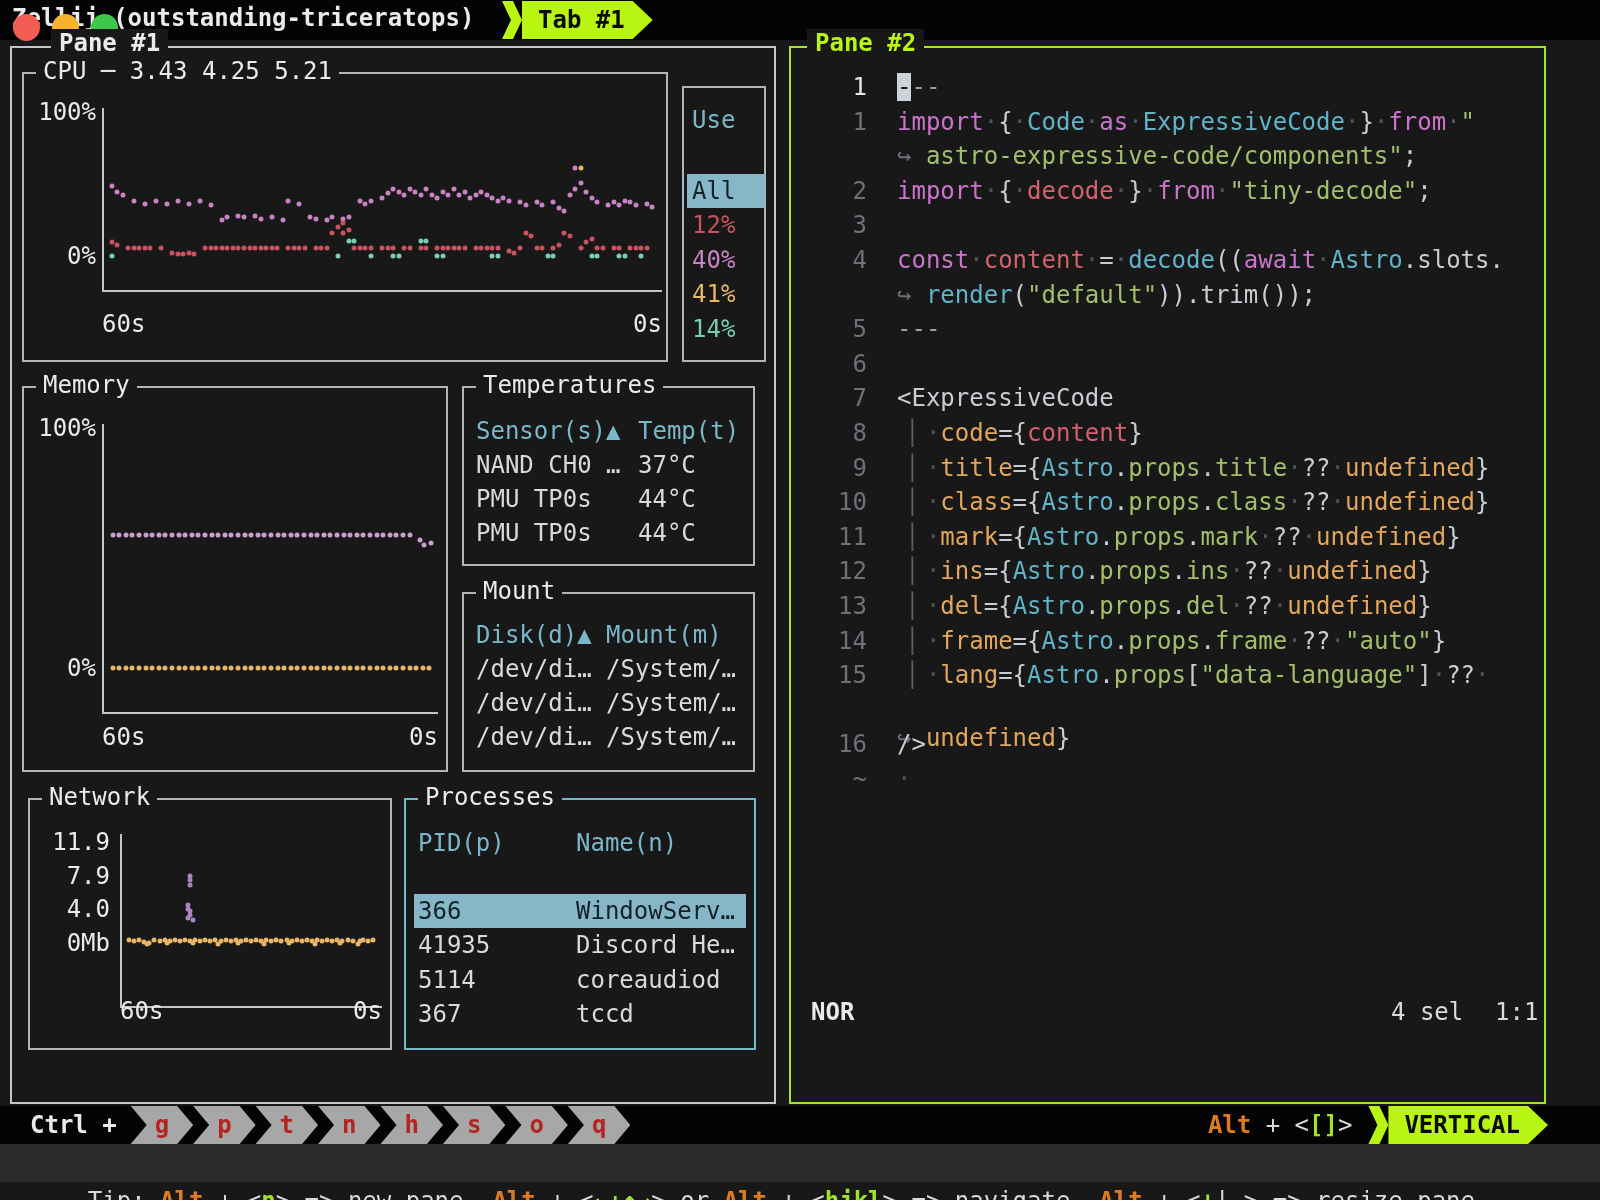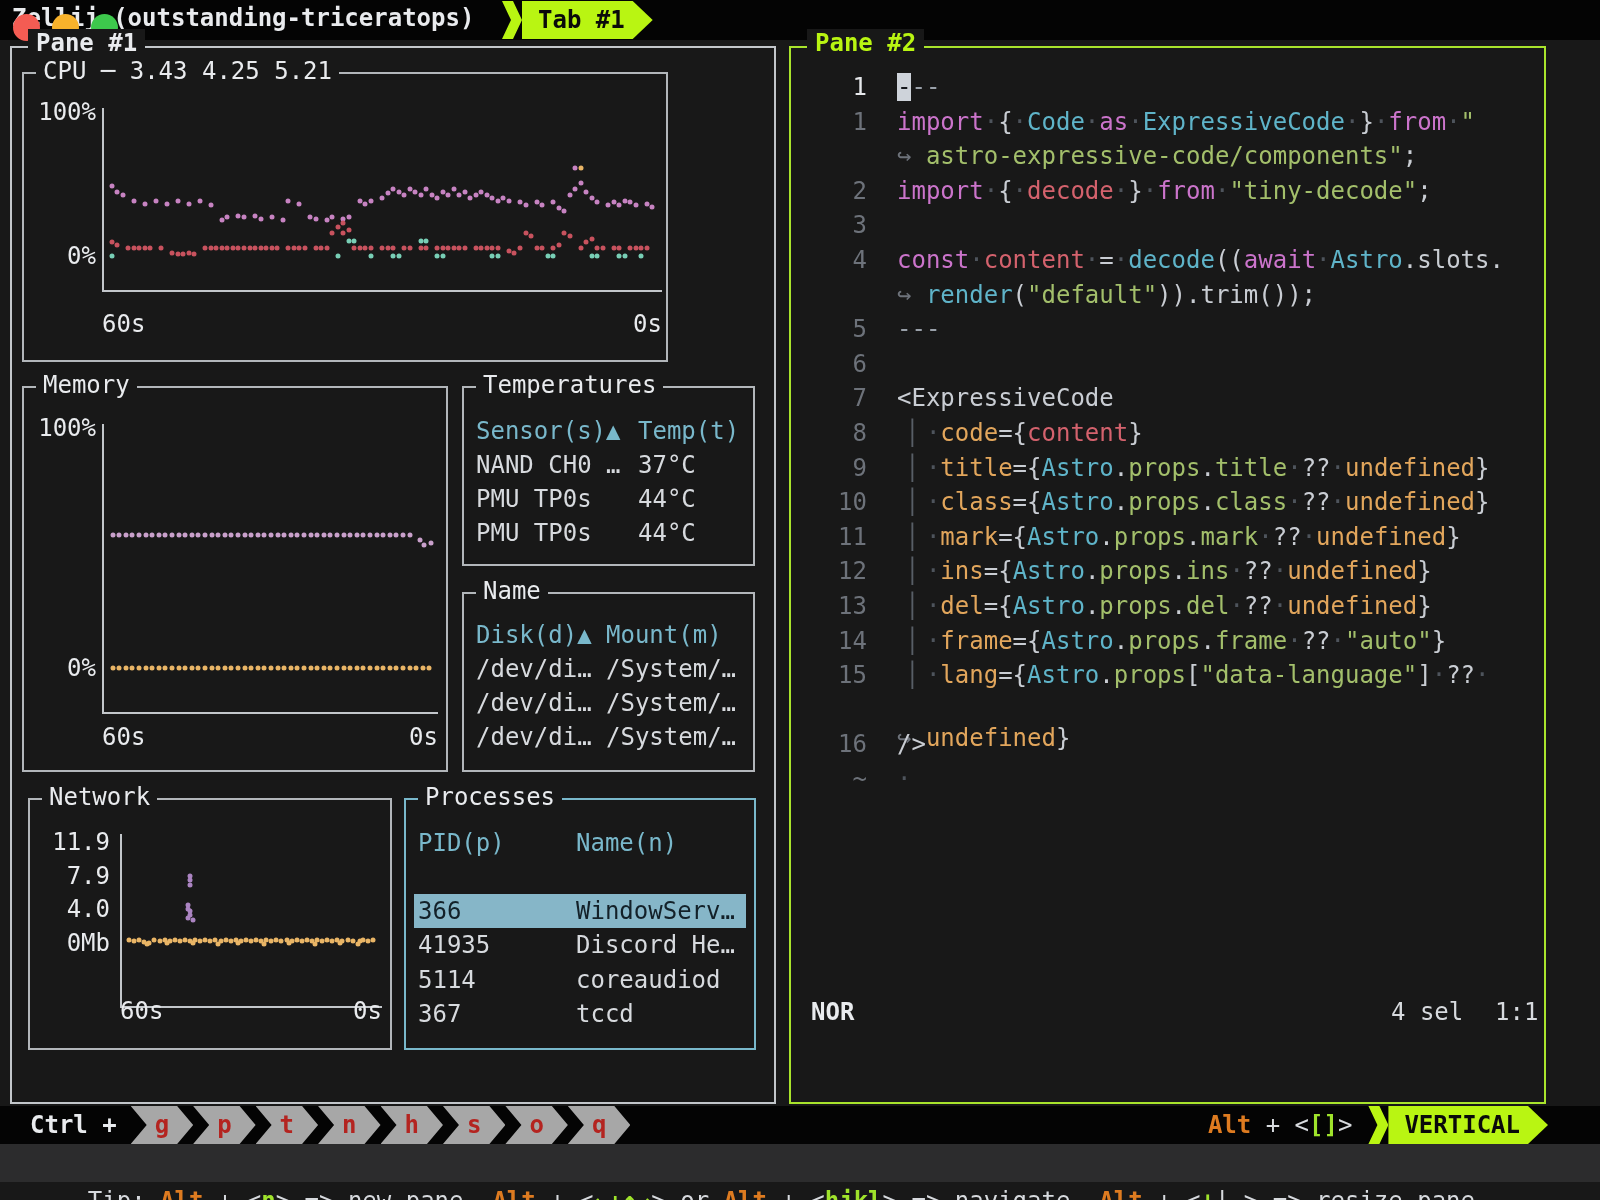--- a/index.html
+++ b/index.html
@@ -21,21 +21,21 @@
     clip-path:polygon(0 0,55% 0,100% 50%,55% 100%,0 100%,45% 50%); }
   .ribbon { background:var(--lime); color:#0a0a0a; font-weight:bold; line-height:38px;
     padding:0 28px 0 16px;
     clip-path:polygon(0 0,calc(100% - 20px) 0,100% 50%,calc(100% - 20px) 100%,0 100%); }
 
   
   .pane { position:absolute; border:2px solid; }
   .pane1 { left:10px; top:46px; width:766px; height:1058px; border-color:var(--borderGrey); }
   .pane2 { left:789px; top:46px; width:757px; height:1058px; border-color:var(--limeBorder); }
   .pane-title { position:absolute; top:-19px; left:16px; background:var(--bg); padding:0 8px; font-weight:bold; }
-  .pane1 > .pane-title { color:var(--white); }
+  .pane1 > .pane-title { color:var(--white);margin-left:23px; }
   .pane2 > .pane-title { color:var(--lime); }
 
   
   .wbox { position:absolute; border:2px solid var(--widgetBorder); }
   .wbox.active { border-color:var(--cyan);text-align:right; }
   .wtitle { position:absolute; top:-17px; left:12px; background:var(--bg); padding:0 7px; color:var(--white); white-space:pre; }
   .cpu-box  { left:10px;  top:24px;  width:646px; height:290px; }
   .use-box  { left:670px; top:38px;  width:84px;  height:276px; }
   .mem-box  { left:10px;  top:338px; width:426px; height:386px; }
   .temp-box { left:450px; top:338px; width:293px; height:180px; }
@@ -320,20 +320,30 @@
           <div class="dot" style="left: 94%; bottom: 3%; background: var(--teal);"></div>
           <div class="dot" style="left: 97%; bottom: 3%; background: var(--teal);"></div>
           <div class="dot" style="left: 86%; bottom: 62%; background: var(--orange);"></div>
         </div>
       <div class="xlab">
         <span>60s</span>
         <span>0s</span>
       </div>
     </div>
 
+    <div class="wbox use-box">
+      <span class="use-h">Use</span>
+      <div>
+          <div class="ul sel" style="top: 86px;">All</div>
+          <div class="ul" style="color: var(--red); top: 120.4px;">12%</div>
+          <div class="ul" style="color: var(--purple); top: 154.8px;">40%</div>
+          <div class="ul" style="color: var(--orange); top: 189.2px;">41%</div>
+          <div class="ul" style="color: var(--teal); top: 223.6px;">14%</div>
+        </div>
+    </div>
 
     <div class="wbox mem-box">
       <span class="wtitle">Memory</span>
       <span class="ylab yl100">100%</span>
       <span class="ylab yl0">0%</span>
       <div class="axis"></div>
       <div class="field">
           <div class="dot" style="left: 95%; bottom: 55%; background: var(--memPurple);"></div>
           <div class="dot" style="left: 96.5%; bottom: 53%; background: var(--memPurple);"></div>
           <div class="dot" style="left: 98.5%; bottom: 54%; background: var(--memPurple);"></div>
@@ -455,21 +465,21 @@
             <span class="col2">44°C</span>
           </div>
           <div class="brow" style="top: 128px;">
             <span class="col1">PMU TP0s</span>
             <span class="col2">44°C</span>
           </div>
         </div>
     </div>
 
     <div class="wbox disk-box">
-      <span class="wtitle">Name</span>
+      <span class="wtitle">Mount</span>
       <div class="brow thead" style="top:24px">
         <span class="col1">Disk(d)▲</span>
         <span class="col2">Mount(m)</span>
       </div>
       <div>
           <div class="brow" style="top: 58px;">
             <span class="col1">/dev/di…</span>
             <span class="col2">/System/…</span>
           </div>
           <div class="brow" style="top: 92px;">

